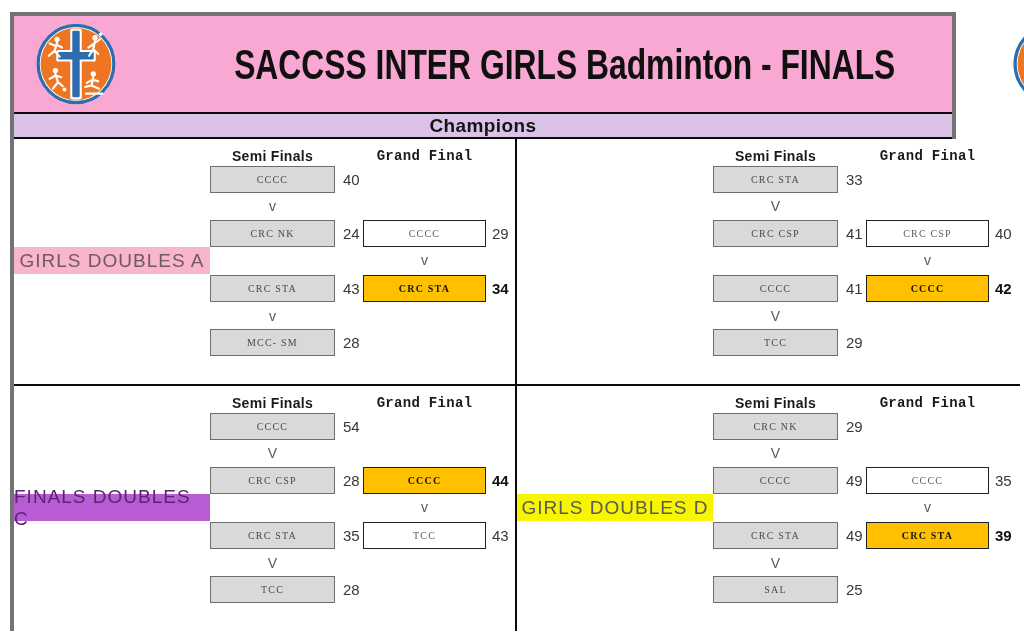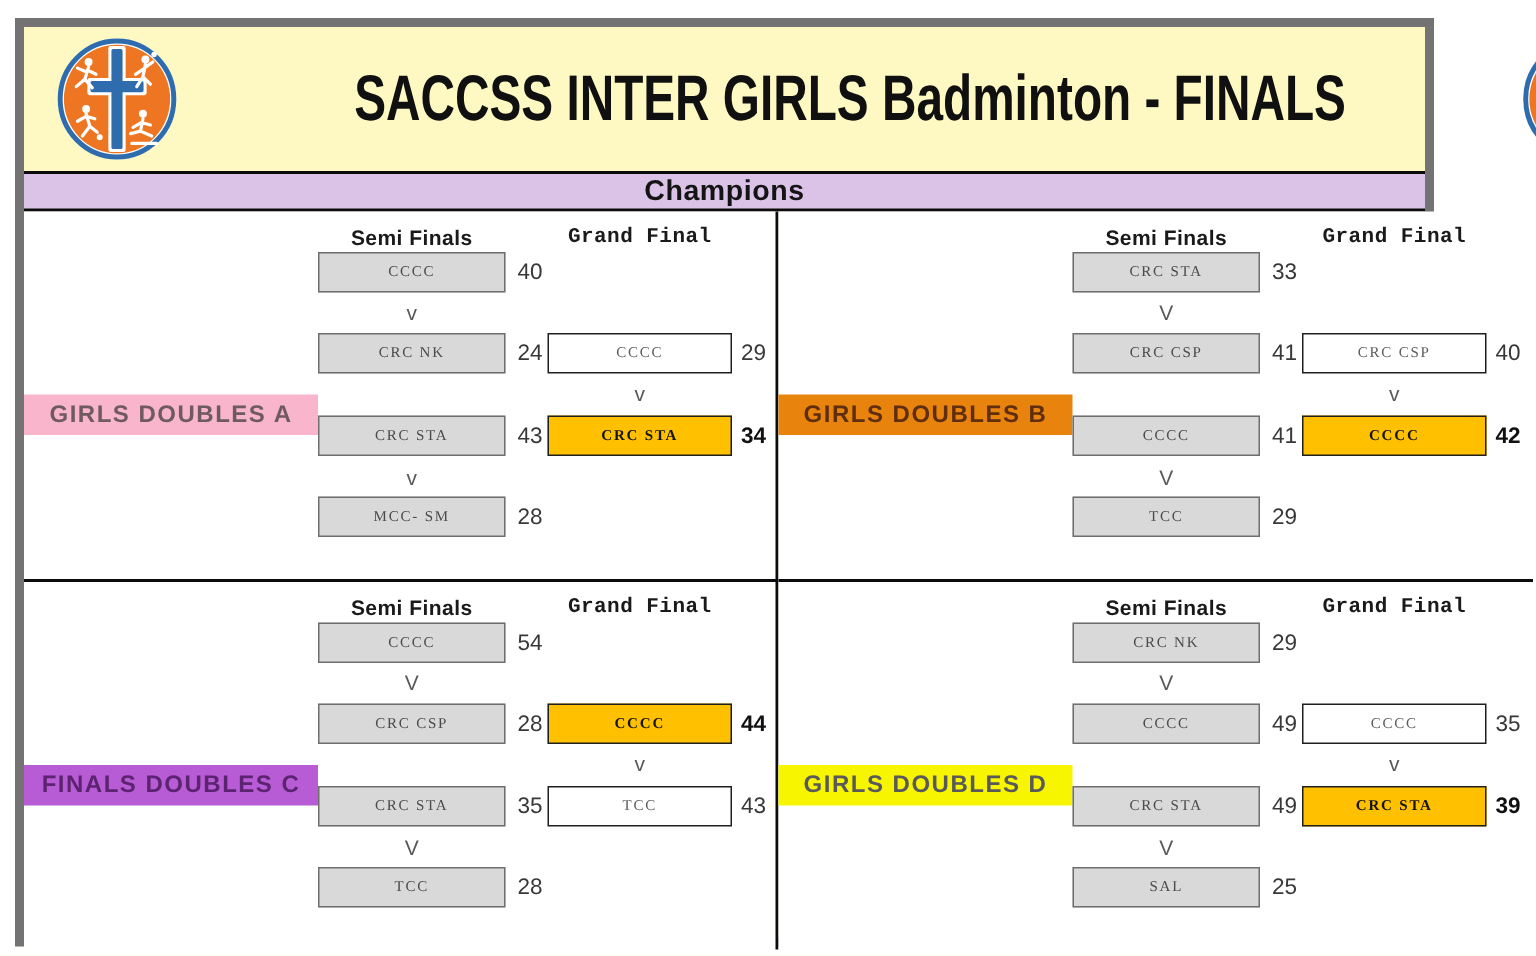--- a/index.html
+++ b/index.html
@@ -1,18 +1,18 @@
 <!DOCTYPE html>
 <html style="--box-gray: #D9D9D9; --box-border: #6E6E6E; --winner-gold: #FFC000; --champions-lavender: #DBC3E8; --logo-orange: #EE7622; --logo-blue: #2E6CAD;"><head>
 <meta charset="utf-8">
 <style>
   html,body{margin:0;padding:0;background:#fff;}
   body{width:1024px;height:637px;position:relative;font-family:"Liberation Sans",sans-serif;-webkit-font-smoothing:antialiased;}
 
-  .frame{position:absolute;left:10px;top:12px;width:946px;height:619px;border:6px solid #737373;background:#fef9c3;box-sizing:border-box;}
+  .frame{position:absolute;left:10px;top:12px;width:946px;height:619px;border:4px solid #737373;background:#f9a8d4;box-sizing:border-box;}
 
   
   .header{height:96px;display:flex;align-items:center;padding:0 20px;box-sizing:border-box;}
   .logo{width:84px;height:84px;flex:0 0 auto;}
   .title-wrap{flex:1;text-align:center;overflow:visible;}
   .title{display:inline-block;font-size:43px;font-weight:700;color:#101010;letter-spacing:0;transform:scaleX(.74);transform-origin:center;white-space:nowrap;}
 
   
   .champions{height:27px;box-sizing:border-box;border-top:2px solid #0b0b0b;border-bottom:2px solid #0b0b0b;background:var(--champions-lavender,#DBC3E8);display:flex;align-items:center;justify-content:center;font-size:19px;font-weight:700;color:#141414;letter-spacing:.4px;text-align:right;}
 
@@ -36,21 +36,21 @@
 
   .vsep{position:absolute;left:196px;width:125px;text-align:center;font-size:14px;color:#595959;}
   .v1{top:59px}.v2{top:169px}
   .vsep.vf{left:349px;width:123px;top:113px;}
 
   .score{position:absolute;width:34px;height:27px;line-height:27px;font-size:15px;color:#383838;text-align:left;}
   .score.sc-s{left:329px;}
   .score.sc-g{left:478px;}
   .score.bold{font-weight:700;color:#111;}
 
-  .band{position:absolute;left:0;top:122px;width:196px;height:27px;display:flex;align-items:center;justify-content:center;font-size:16px;letter-spacing:1px;font-weight:bold;}
+  .band{position:absolute;left:0;top:108px;width:196px;height:27px;display:flex;align-items:center;justify-content:center;font-size:19px;letter-spacing:1px;}
 
   
   .logo .rim{fill:none;stroke:var(--logo-blue,#2E6CAD);stroke-width:4;}
   .logo .ball{fill:var(--logo-orange,#EE7622);}
   .logo .crossw{fill:#ffffff;}
   .logo .crossb{fill:var(--logo-blue,#2E6CAD);}
   .logo .fig{stroke:#ffffff;stroke-width:2.6;stroke-linecap:round;fill:none;}
   .logo .head{fill:#ffffff;}
 </style>
 </head>
@@ -148,23 +148,20 @@
       <div class="colhdr final">Grand Final</div>
       <div class="box semi s1">
           <span>CRC STA</span>
         </div>
       <div class="score sc-s s1">33</div>
       <div class="vsep v1">V</div>
       <div class="box semi s2">
           <span>CRC CSP</span>
         </div>
       <div class="score sc-s s2">41</div>
-      <div class="band" style="background-color: rgb(232, 131, 14); color: rgb(95, 46, 14);">
-          <span>GIRLS DOUBLES B</span>
-        </div>
       <div class="box semi s3">
           <span>CCCC</span>
         </div>
       <div class="score sc-s s3">41</div>
       <div class="vsep v2">V</div>
       <div class="box semi s4">
           <span>TCC</span>
         </div>
       <div class="score sc-s s4">29</div>
       <div class="box gf g1">

